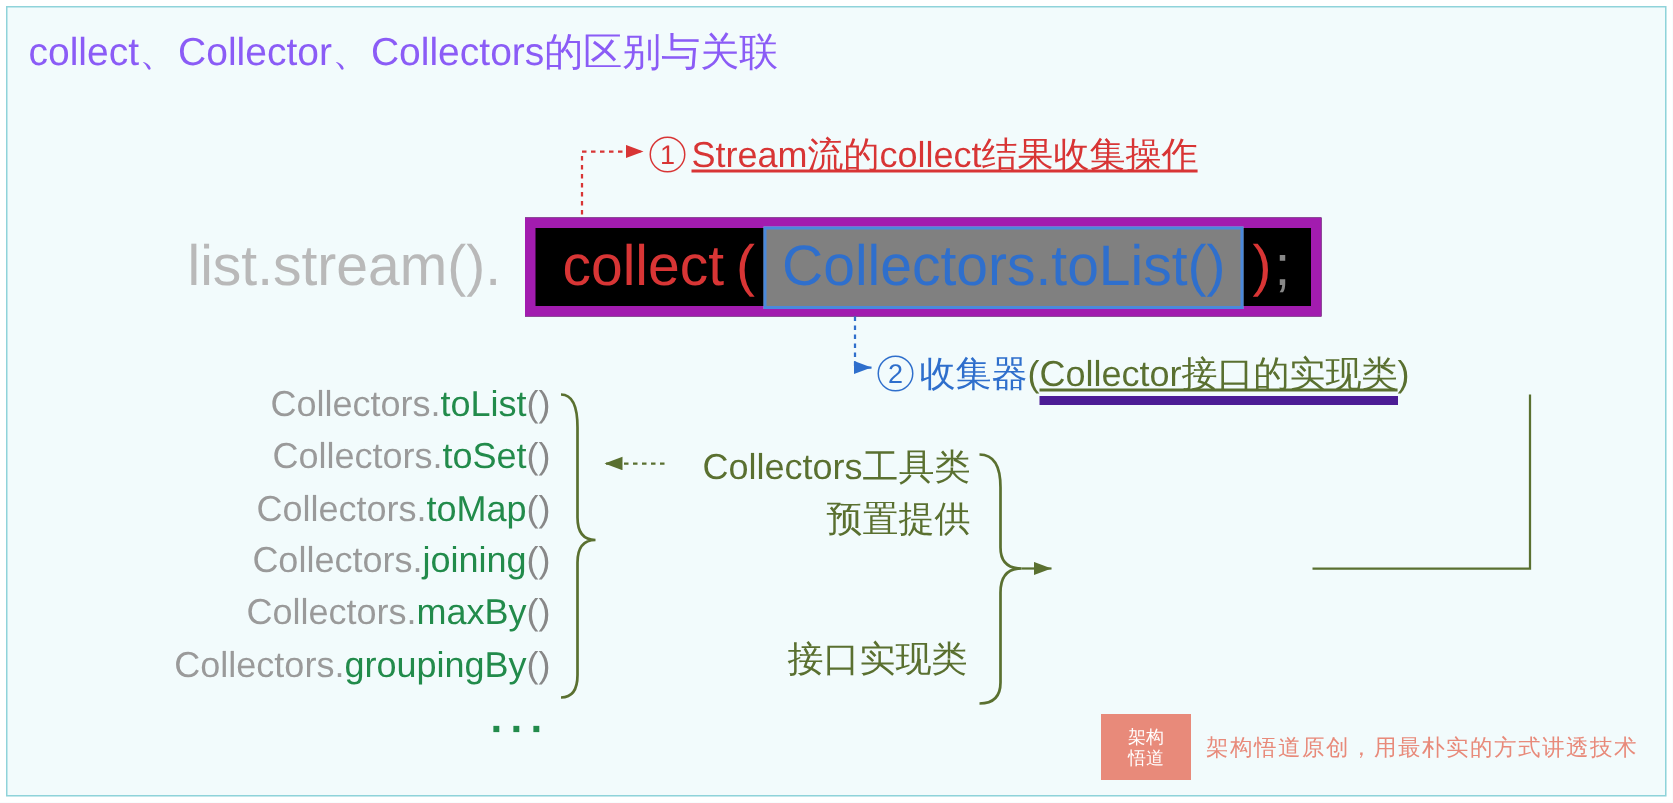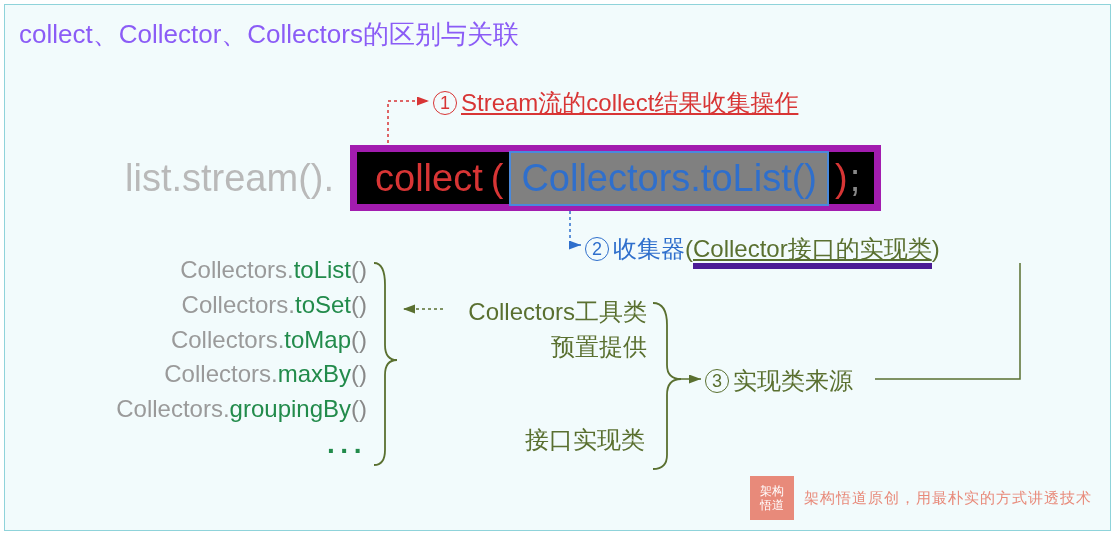--- a/index.html
+++ b/index.html
@@ -110,21 +110,21 @@
     }
     
     .watermark {
       position: absolute;
       right: 18px; bottom: 10px;
       display: flex;
       align-items: center;
       gap: 10px;
     }
     .wm-logo {
-      width: 44px; height: 44px;
+      width: 60px; height: 44px;
       background: #e88a7a;
       color: #fff;
       font-size: 12px;
       display: flex;
       flex-direction: column;
       align-items: center;
       justify-content: center;
       line-height: 1.2;
     }
     .wm-text {
@@ -163,37 +163,35 @@
   </div>
 
   <div class="annot annot-blue" style="left:580px; top:228px;">
     <span class="num">2</span><span>收集器</span><span class="sub">(</span><span class="sub underline">Collector接口的实现类</span><span class="sub">)</span>
   </div>
 
   <div class="clist">
     <div class="clist-row"><span class="pkg">Collectors.</span><span class="meth">toList</span><span class="par">()</span></div>
     <div class="clist-row"><span class="pkg">Collectors.</span><span class="meth">toSet</span><span class="par">()</span></div>
     <div class="clist-row"><span class="pkg">Collectors.</span><span class="meth">toMap</span><span class="par">()</span></div>
+    <div class="clist-row"><span class="pkg">Collectors.</span><span class="meth">joining</span><span class="par">()</span></div>
     <div class="clist-row"><span class="pkg">Collectors.</span><span class="meth">maxBy</span><span class="par">()</span></div>
     <div class="clist-row"><span class="pkg">Collectors.</span><span class="meth">groupingBy</span><span class="par">()</span></div>
     <div class="dots">···</div>
   </div>
 
   <div class="mblock" style="left:442px; top:290px; text-align:right; width:200px;">
     <div>Collectors工具类</div>
     <div>预置提供</div>
   </div>
 
   <div class="mblock" style="left:420px; top:418px; text-align:right; width:220px;">
     <div>接口实现类</div>
   </div>
 
-  <div class="annot annot-green" style="left:700px; top:360px;">
-    <span class="num">3</span><span>实现类来源</span>
-  </div>
 
   <svg class="overlay">
     <defs>
       <marker id="arr-red" markerWidth="10" markerHeight="10" refX="8" refY="3" orient="auto">
         <path d="M0,0 L8,3 L0,6 Z" fill="#d83535"></path>
       </marker>
       <marker id="arr-blue" markerWidth="10" markerHeight="10" refX="8" refY="3" orient="auto">
         <path d="M0,0 L8,3 L0,6 Z" fill="#2f6fcc"></path>
       </marker>
       <marker id="arr-olive" markerWidth="10" markerHeight="10" refX="8" refY="3" orient="auto">

